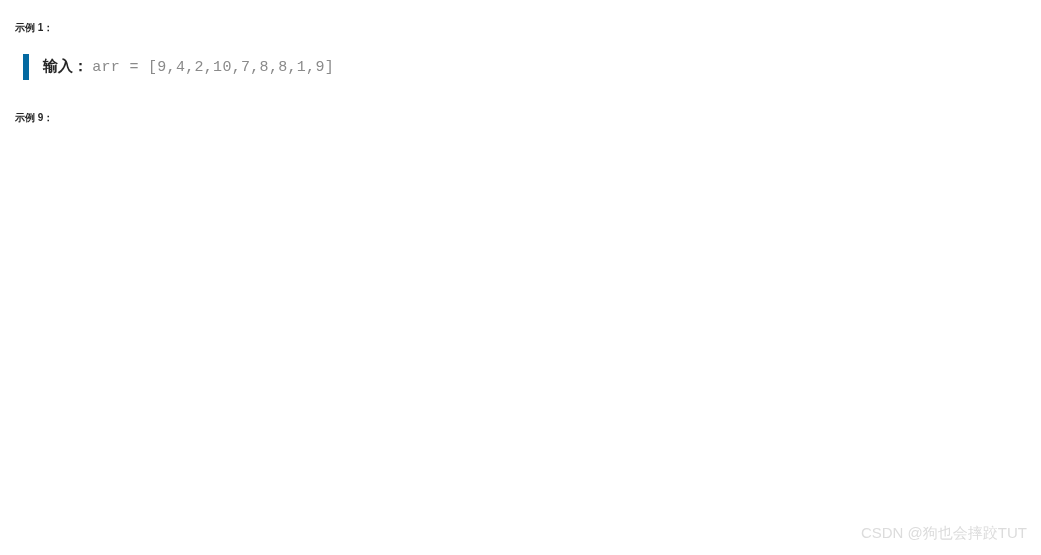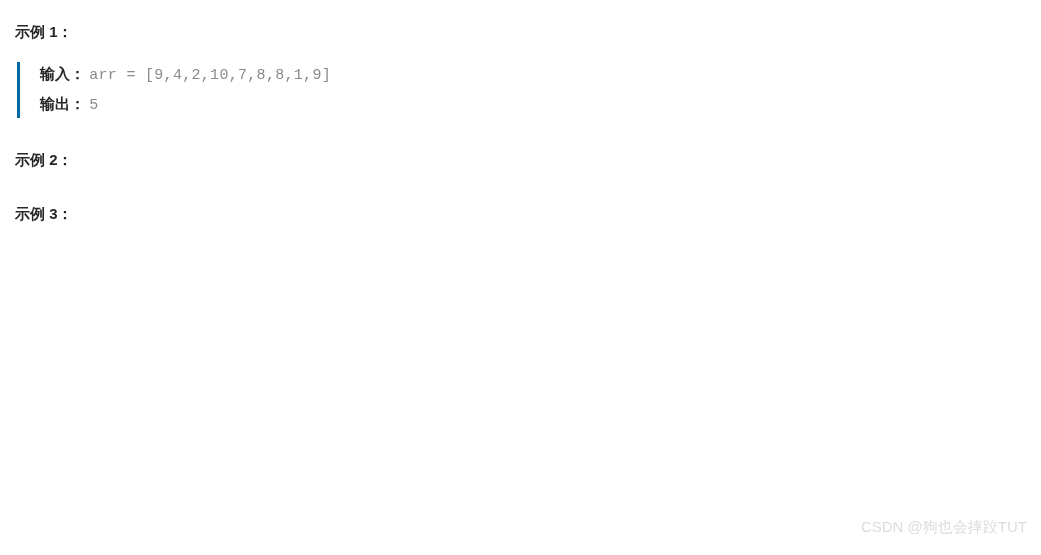--- a/index.html
+++ b/index.html
@@ -13,69 +13,64 @@
       padding: 20px 15px;
       width: 1041px;
       color: #262626;
       font-size: 15px;
       line-height: 1.6;
     }
     .heading {
       font-weight: 700;
       color: #262626;
       margin-bottom: 18px;
-      font-size: 15px;
+      font-size: 10px;
     }
     .example-block {
-      border-left: 3px solid #0369a1;
-      padding-left: 20px;
+      border-left: 6px solid #0369a1;
+      padding-left: 14px;
       margin-bottom: 30px;
-      margin-left: 2px;
+      margin-left: 8px;
     }
     .line {
       margin-bottom: 4px;
     }
     .label {
       font-weight: 700;
       color: #262626;
     }
     .code {
       font-family: "SFMono-Regular", Consolas, "Liberation Mono", Menlo, monospace;
       color: #8a8a8a;
       letter-spacing: 0.3px;
     }
     .watermark {
       position: fixed;
       right: 14px;
-      bottom: 16px;
+      bottom: 10px;
       color: #dcdcdc;
       font-size: 15px;
       font-family: -apple-system, "Microsoft YaHei", sans-serif;
     }
   </style>
 </head>
 <body>
 
 <div>
   <div class="heading">示例 1：</div>
   <div class="example-block">
     <div class="line">
       <span class="label">输入：</span>
       <span class="code">arr = [9,4,2,10,7,8,8,1,9]</span>
     </div>
-    <div class="line">
-      <span class="label">输出：</span>
-      <span class="code">5</span>
-    </div>
   </div>
 </div>
 
 <div>
-  <div class="heading">示例 2：</div>
+  <div class="heading">示例 9：</div>
   <div class="example-block">
   </div>
 </div>
 
 <div>
-  <div class="heading">示例 3：</div>
 </div>
 
 <div class="watermark">CSDN @狗也会摔跤TUT</div>
 
 </body></html>

